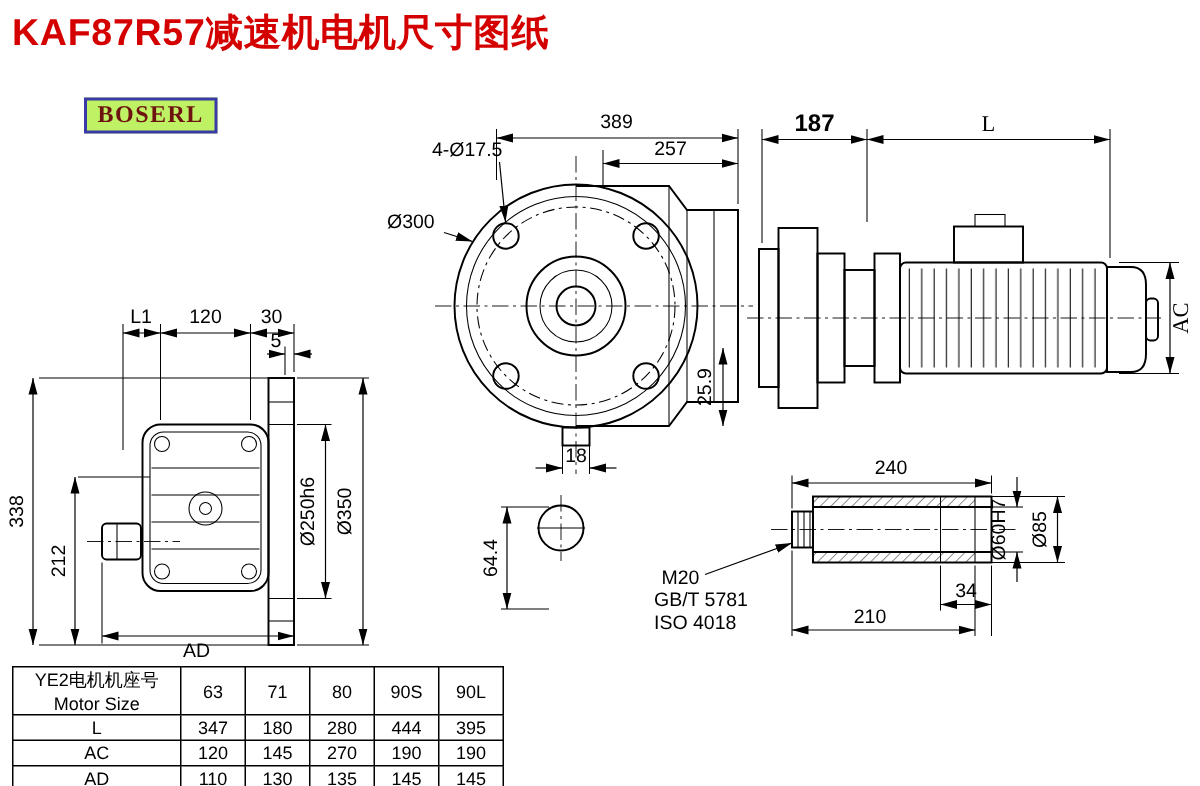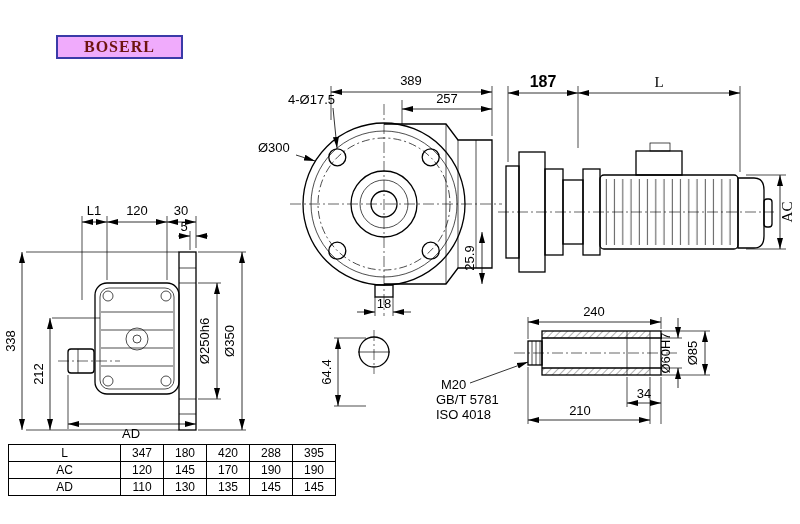--- a/index.html
+++ b/index.html
@@ -1,21 +1,21 @@
 <!DOCTYPE html>
 <html><head>
 <meta charset="utf-8">
 <style>
   * { margin:0; padding:0; box-sizing:border-box; }
   html,body { background:#ffffff; }
   .page { position:relative; width:800px; height:524px; background:#fff; overflow:hidden;
           font-family:"Liberation Sans", sans-serif; color:#000; }
   .title { position:absolute; left:8px; top:5px; font-size:25px; font-weight:bold;
            color:#d40000; letter-spacing:0.5px; }
-  .brand { position:absolute; left:56px; top:35px; border:2px solid #3a3aa8; padding:1px 26px; background:#f0abfc; }
+  .brand { position:absolute; left:56px; top:65px; border:2px solid #3a3aa8; padding:1px 7px; background:#bef264; }
   .brand span { font-family:"Liberation Serif", serif; font-weight:bold; font-size:16px;
                 color:#6e1410; letter-spacing:1px; }
   svg.drawing { position:absolute; left:0; top:0; }
 
   
   .ol  { fill:none; stroke:#000; stroke-width:1.3; }
   .tn  { fill:none; stroke:#000; stroke-width:0.7; }
   .dim { fill:none; stroke:#000; stroke-width:0.8; }
   .cl  { fill:none; stroke:#000; stroke-width:0.6; stroke-dasharray:11 3 2 3; }
   text { fill:#000; }
@@ -28,20 +28,21 @@
                 font-size:12px; background:#fff; }
   .size-table td { border:1px solid #000; text-align:center; padding:0 3px; height:17px; min-width:43px; }
   .size-table td.c0 { min-width:112px; }
   .size-table tr.head td { height:30px; }
 </style>
 </head>
 <body>
 
 <div class="page">
 
+  <h1 class="title">KAF87R57减速机电机尺寸图纸</h1>
 
   <div class="brand">
     <span>BOSERL</span>
   </div>
 
   <svg class="drawing" width="800" height="524" viewBox="0 0 800 524">
     <defs>
       <marker id="arr" markerWidth="12" markerHeight="8" refX="11" refY="4" orient="auto-start-reverse" markerUnits="userSpaceOnUse">
         <path d="M0,1 L11,4 L0,7 Z" fill="#000"></path>
       </marker>
@@ -273,33 +274,44 @@
         <line class="tn" x1="661" y1="331" x2="710" y2="331"></line>
         <line class="tn" x1="661" y1="375" x2="710" y2="375"></line>
         <line class="dim" x1="705" y1="331" x2="705" y2="375" marker-start="url(#arr)" marker-end="url(#arr)"></line>
         <text class="d" x="697" y="353" text-anchor="middle" transform="rotate(-90 697 353)">Ø85</text>
       </g>
     </g>
   </svg>
 
   <table class="size-table">
     <tbody>
+        <tr class="head">
+      <td class="c0">
+        <div class="cn">YE2电机机座号</div>
+        <div class="en">Motor Size</div>
+      </td>
+      <td>63</td>
+      <td>71</td>
+      <td>80</td>
+      <td>90S</td>
+      <td>90L</td>
+    </tr>
     <tr>
       <td class="c0">L</td>
       <td>347</td>
       <td>180</td>
-      <td>420</td>
-      <td>288</td>
+      <td>280</td>
+      <td>444</td>
       <td>395</td>
     </tr>
     <tr>
       <td class="c0">AC</td>
       <td>120</td>
       <td>145</td>
-      <td>170</td>
+      <td>270</td>
       <td>190</td>
       <td>190</td>
     </tr>
     <tr>
       <td class="c0">AD</td>
       <td>110</td>
       <td>130</td>
       <td>135</td>
       <td>145</td>
       <td>145</td>

